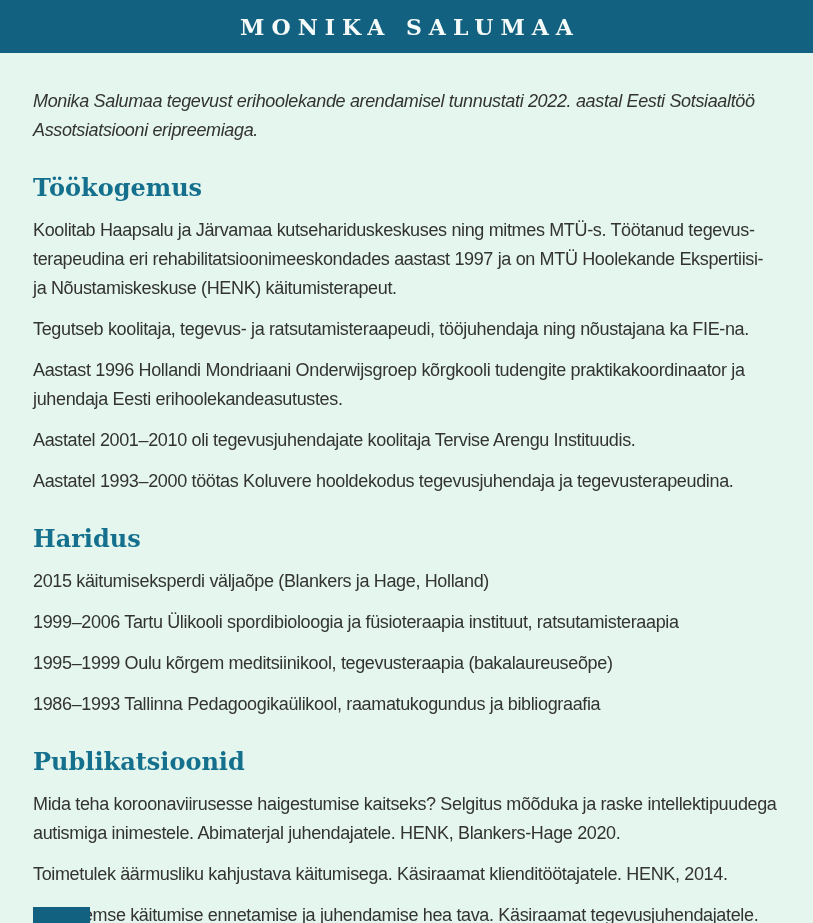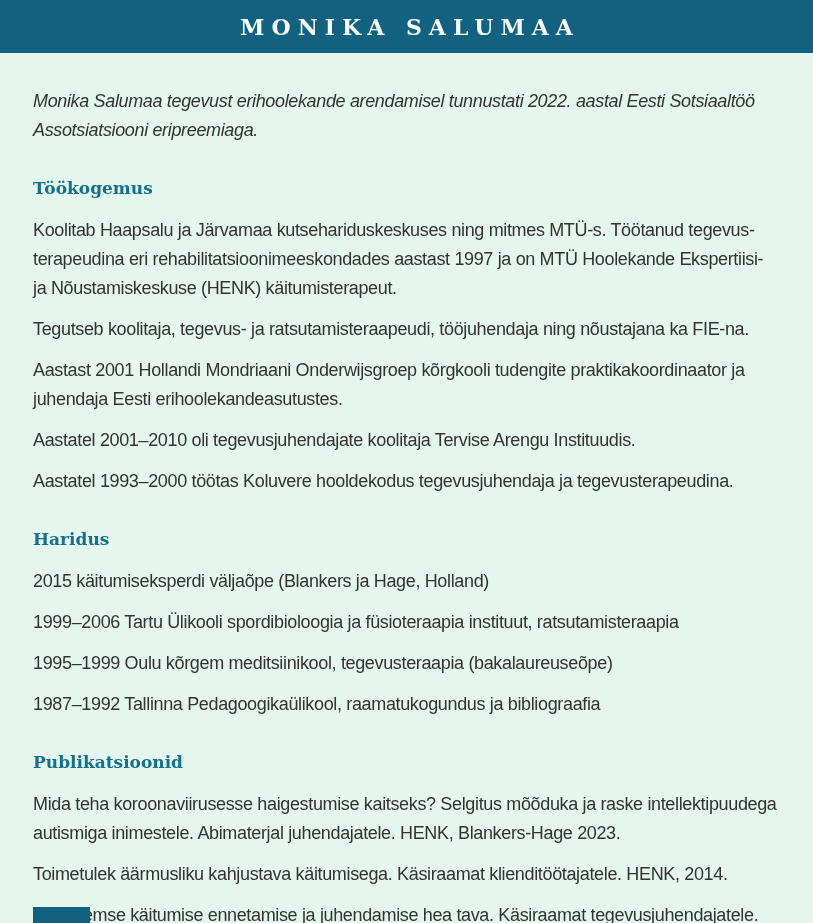--- a/index.html
+++ b/index.html
@@ -44,21 +44,21 @@
     letter-spacing:-0.35px;
     line-height:29px;
   }
   .content p{
     margin:0 0 12px 0;
   }
   .intro{margin-bottom:6px;font-style:italic;}
   h2.section-title{
     font-family:"DejaVu Serif", serif;
     font-weight:700;
-    font-size:17px;
+    font-size:24px;
     letter-spacing:0;
     color:var(--heading);
     margin:30px 0 15px 0;
     line-height:26px;
   }
   .page-number-tab{
     position:absolute;
     left:33px;
     bottom:0;
     width:57px;
@@ -76,36 +76,36 @@
   </div>
 
   <div class="content">
 
     <p class="intro">Monika Salumaa tegevust erihoolekande arendamisel tunnustati 2022. aastal Eesti Sotsiaaltöö Assotsiatsiooni eripreemiaga.</p>
 
     <section>
       <h2 class="section-title">Töökogemus</h2>
       <p>Koolitab Haapsalu ja Järvamaa kutsehariduskeskuses ning mitmes MTÜ-s. Töötanud tegevus­terapeudina eri rehabilitatsioonimeeskondades aastast 1997 ja on MTÜ Hoolekande Ekspertiisi- ja Nõustamiskeskuse (HENK) käitumisterapeut.</p>
       <p>Tegutseb koolitaja, tegevus- ja ratsutamisteraapeudi, tööjuhendaja ning nõustajana ka FIE-na.</p>
-      <p>Aastast 2001 Hollandi Mondriaani Onderwijsgroep kõrgkooli tudengite praktikakoordinaator ja juhendaja Eesti erihoolekandeasutustes.</p>
+      <p>Aastast 1996 Hollandi Mondriaani Onderwijsgroep kõrgkooli tudengite praktikakoordinaator ja juhendaja Eesti erihoolekandeasutustes.</p>
       <p>Aastatel 2001–2010 oli tegevusjuhendajate koolitaja Tervise Arengu Instituudis.</p>
       <p>Aastatel 1993–2000 töötas Koluvere hooldekodus tegevusjuhendaja ja tegevusterapeudina.</p>
     </section>
 
     <section>
       <h2 class="section-title">Haridus</h2>
       <p>2015 käitumiseksperdi väljaõpe (Blankers ja Hage, Holland)</p>
       <p>1999–2006 Tartu Ülikooli spordibioloogia ja füsioteraapia instituut, ratsutamisteraapia</p>
       <p>1995–1999 Oulu kõrgem meditsiinikool, tegevusteraapia (bakalaureuseõpe)</p>
-      <p>1987–1992 Tallinna Pedagoogikaülikool, raamatukogundus ja bibliograafia</p>
+      <p>1986–1993 Tallinna Pedagoogikaülikool, raamatukogundus ja bibliograafia</p>
     </section>
 
     <section>
       <h2 class="section-title">Publikatsioonid</h2>
-      <p>Mida teha koroonaviirusesse haigestumise kaitseks? Selgitus mõõduka ja raske intellektipuudega autismiga inimestele. Abimaterjal juhendajatele. HENK, Blankers-Hage 2023.</p>
+      <p>Mida teha koroonaviirusesse haigestumise kaitseks? Selgitus mõõduka ja raske intellektipuudega autismiga inimestele. Abimaterjal juhendajatele. HENK, Blankers-Hage 2020.</p>
       <p>Toimetulek äärmusliku kahjustava käitumisega. Käsiraamat klienditöötajatele. HENK, 2014.</p>
       <p>Probleemse käitumise ennetamise ja juhendamise hea tava. Käsiraamat tegevusjuhendajatele. HENK, 2011.</p>
 
     </section>
 
   </div>
 
   <div class="page-number-tab"></div>
 
 </div>

